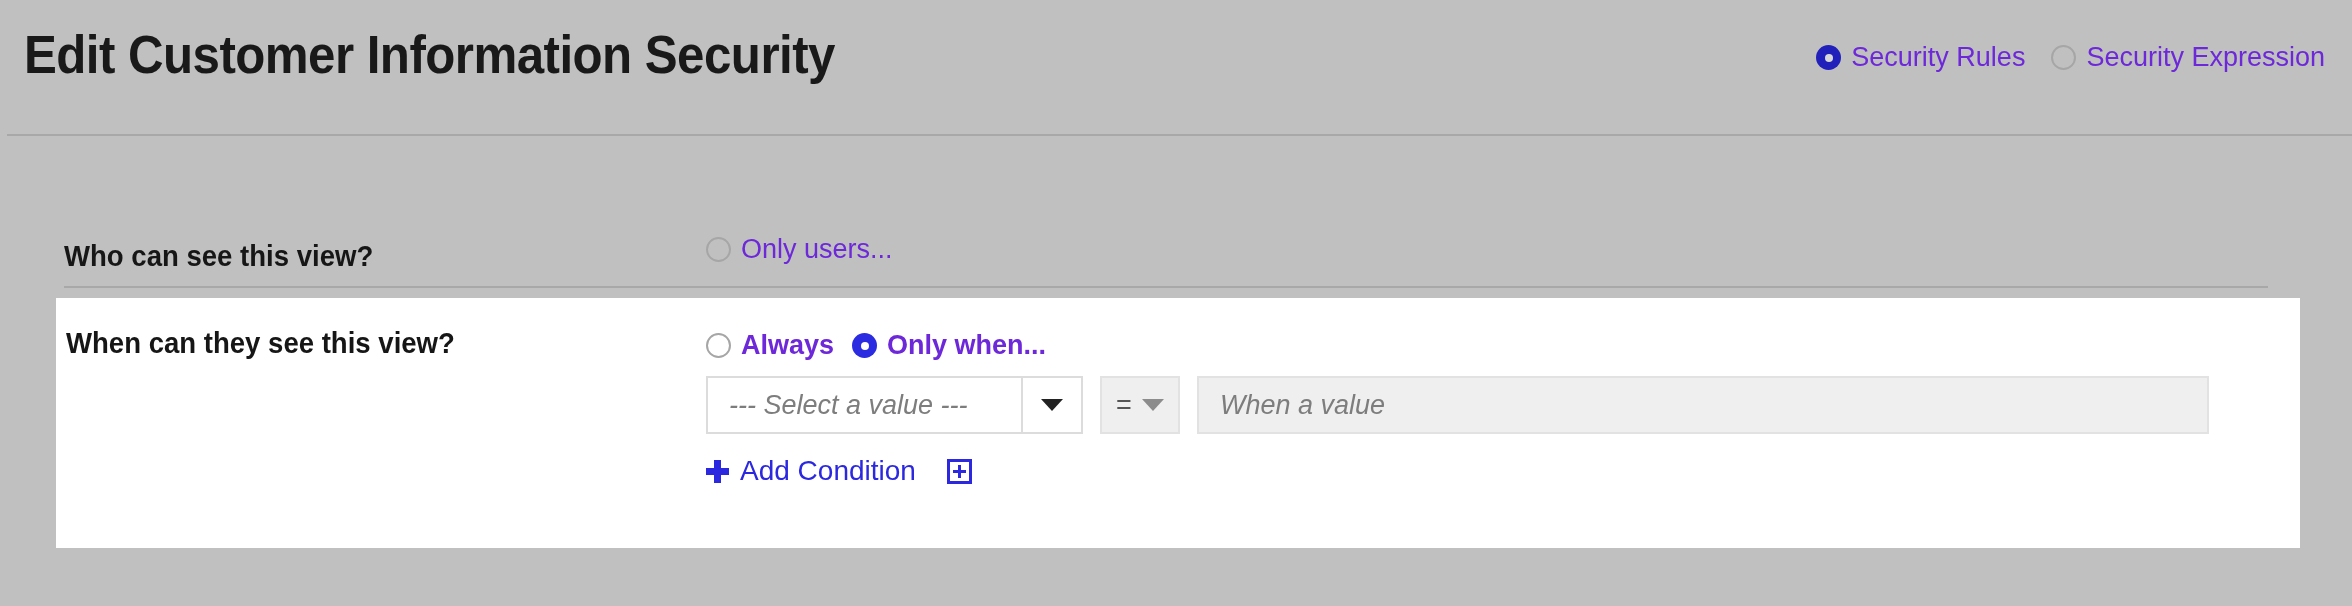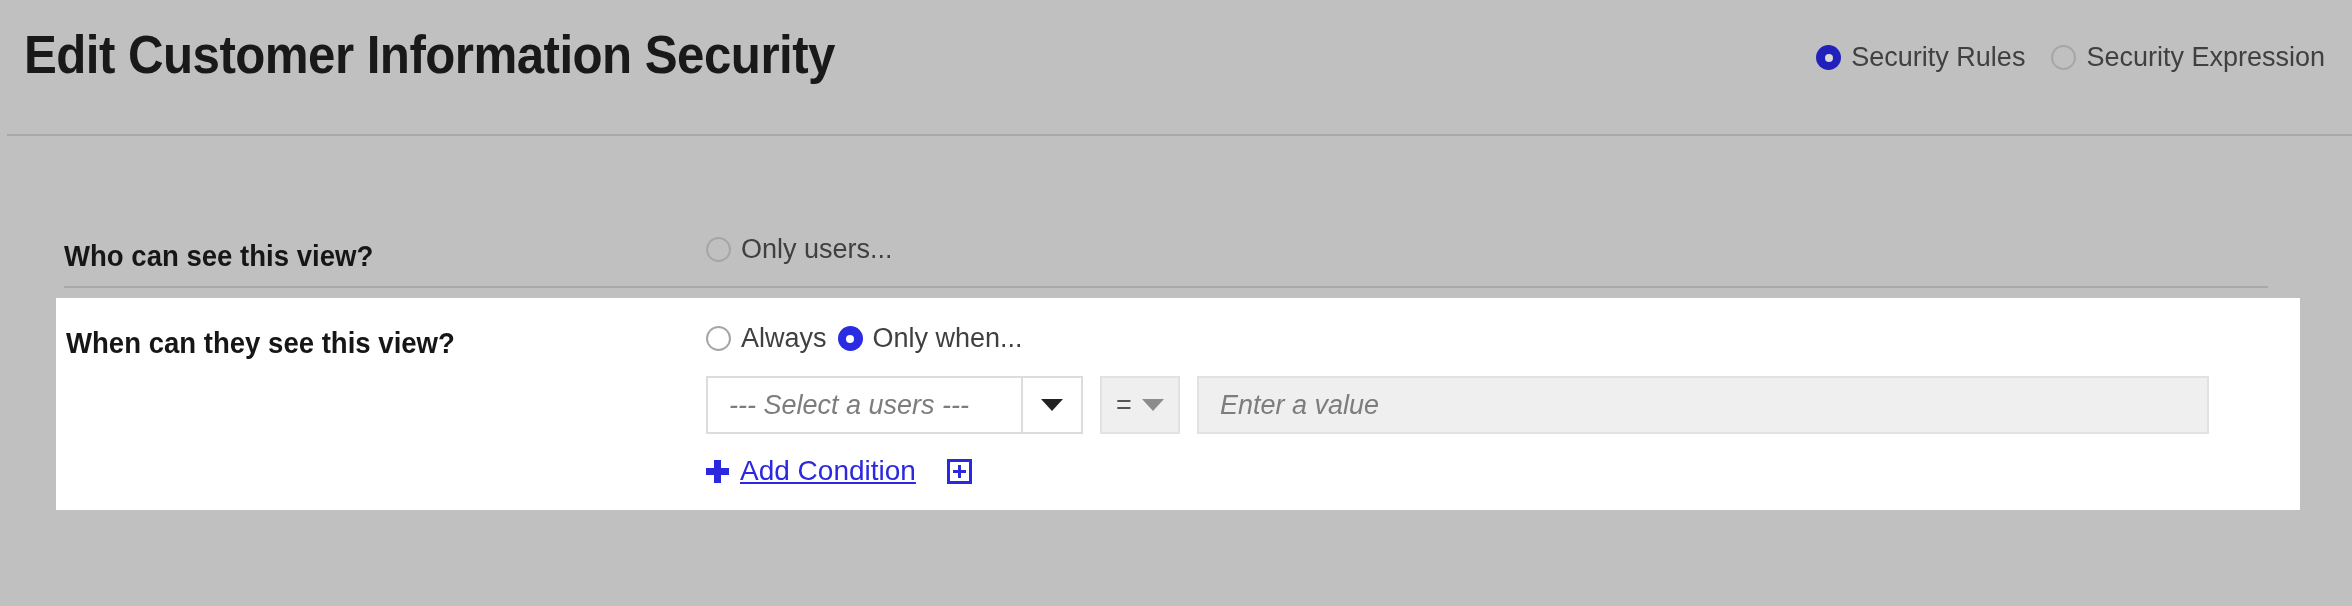--- a/index.html
+++ b/index.html
@@ -85,21 +85,21 @@
     top: 50%;
     width: 8px;
     height: 8px;
     margin: -4px 0 0 -4px;
     border-radius: 50%;
     background: #d8d8d8;
   }
   .radio.on.bright::after { background: #ffffff; }
   .radio-label {
     font-size: 27px;
-    color: #404040;
+    color: #6d28d9;
     line-height: 1;
   }
 
   
   .row-who {
     position: absolute;
     left: 0;
     top: 190px;
     width: 2352px;
     height: 80px;
@@ -135,35 +135,36 @@
     height: 2px;
     background: #a8a8a8;
   }
 
   
   .card {
     position: absolute;
     left: 56px;
     top: 298px;
     width: 2244px;
-    height: 212px;
+    height: 250px;
     background: #ffffff;
   }
   .card .section-label {
     position: absolute;
     left: 10px;
     top: 29px;
   }
   .when-options {
     position: absolute;
     left: 650px;
-    top: 27px;
-    display: flex;
-    align-items: center;
-    gap: 11px;
+    top: 34px;
+    display: flex;
+    align-items: center;
+    gap: 18px;
+    font-weight: bold;
   }
 
   
   .condition-row {
     position: absolute;
     left: 650px;
     top: 78px;
     display: flex;
     align-items: stretch;
     gap: 17px;
@@ -249,21 +250,20 @@
     gap: 31px;
   }
   .action-link {
     display: flex;
     align-items: center;
     gap: 11px;
     color: #2b28e0;
     font-size: 28px;
     white-space: nowrap;
     cursor: pointer;
-    text-decoration: underline;
   }
   .icon-plus {
     position: relative;
     width: 23px;
     height: 23px;
     flex: 0 0 auto;
   }
   .icon-plus::before,
   .icon-plus::after {
     content: "";
@@ -340,32 +340,32 @@
       </label>
       <label class="radio-opt">
         <span class="radio on bright"></span>
         <span class="radio-label">Only when...</span>
       </label>
     </div>
 
     <div class="condition-row">
 
       <div class="field-select">
-        <span class="value">--- Select a users ---</span>
+        <span class="value">--- Select a value ---</span>
         <span class="arrow-btn">
           <span class="caret"></span>
         </span>
       </div>
 
       <div class="op-btn">
         <span class="op-text">=</span>
         <span class="caret muted"></span>
       </div>
 
-      <div class="value-input">Enter a value</div>
+      <div class="value-input">When a value</div>
     </div>
 
     <div class="actions">
       <span class="action-link">
         <span class="icon-plus"></span>
         <span>Add Condition</span>
       </span>
       <span class="action-link">
         <span class="icon-box-plus"></span>
       </span>

